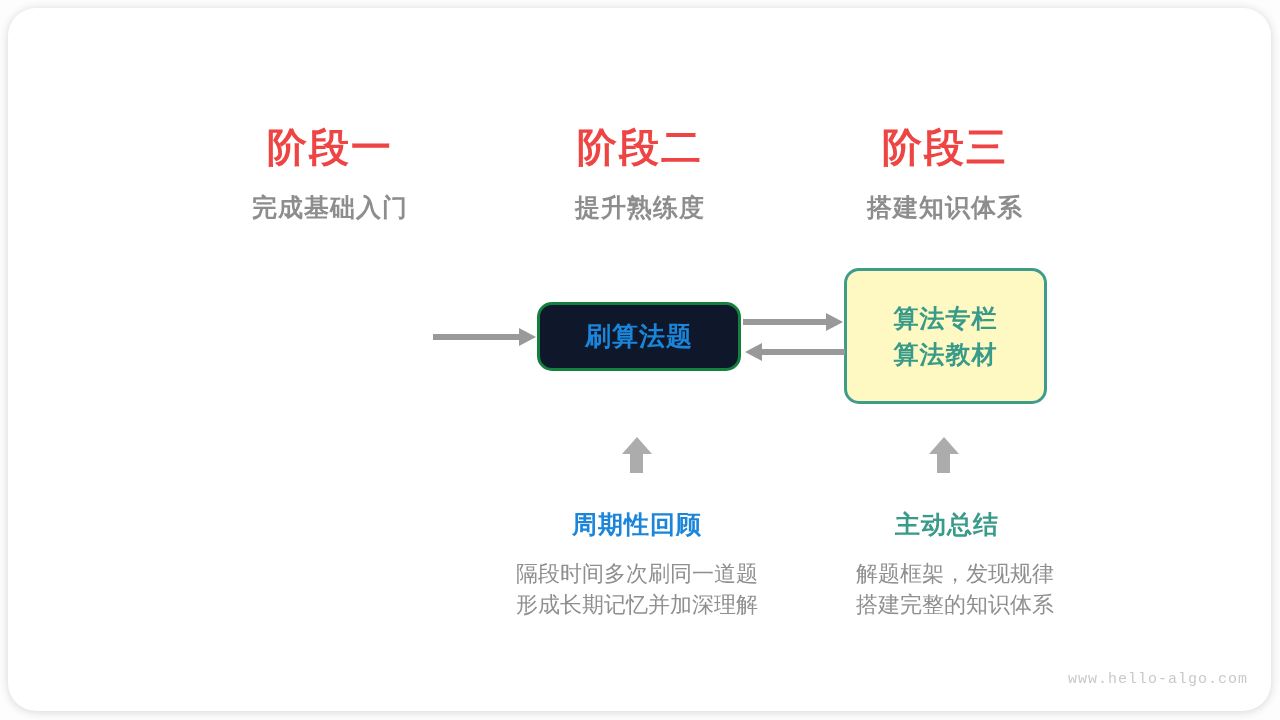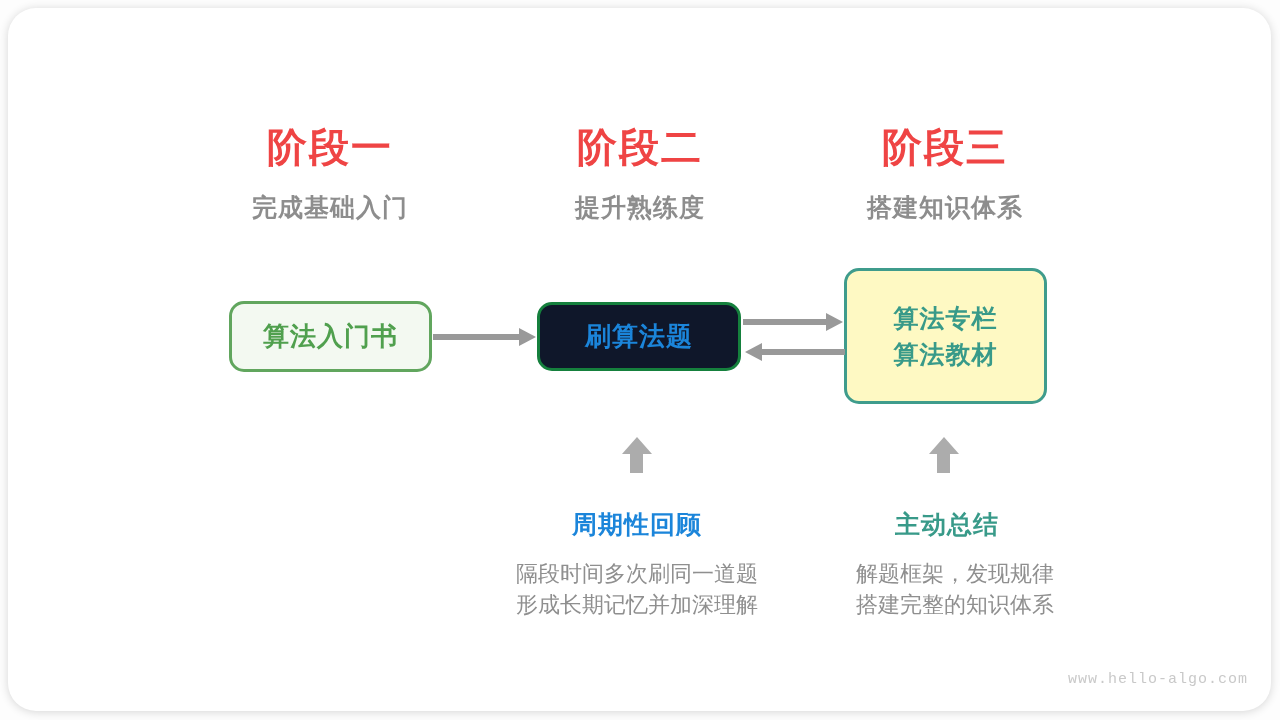--- a/index.html
+++ b/index.html
@@ -133,23 +133,20 @@
   </div>
   <div class="stage-header" style="left:480px; top:120px;">
     <div class="stage-title">阶段二</div>
     <div class="stage-subtitle">提升熟练度</div>
   </div>
   <div class="stage-header" style="left:785px; top:120px;">
     <div class="stage-title">阶段三</div>
     <div class="stage-subtitle">搭建知识体系</div>
   </div>
 
-  <div class="node node-green node-single" style="left:229px; top:301px; width:203px; height:71px;">
-    <span>算法入门书</span>
-  </div>
 
   <div class="node node-blue node-single" style="left:537px; top:302px; width:204px; height:69px;">
     <span>刷算法题</span>
   </div>
 
   <div class="node node-teal" style="left:844px; top:268px; width:203px; height:136px;">
     <span class="node-line">算法专栏</span>
     <span class="node-line">算法教材</span>
   </div>
 

